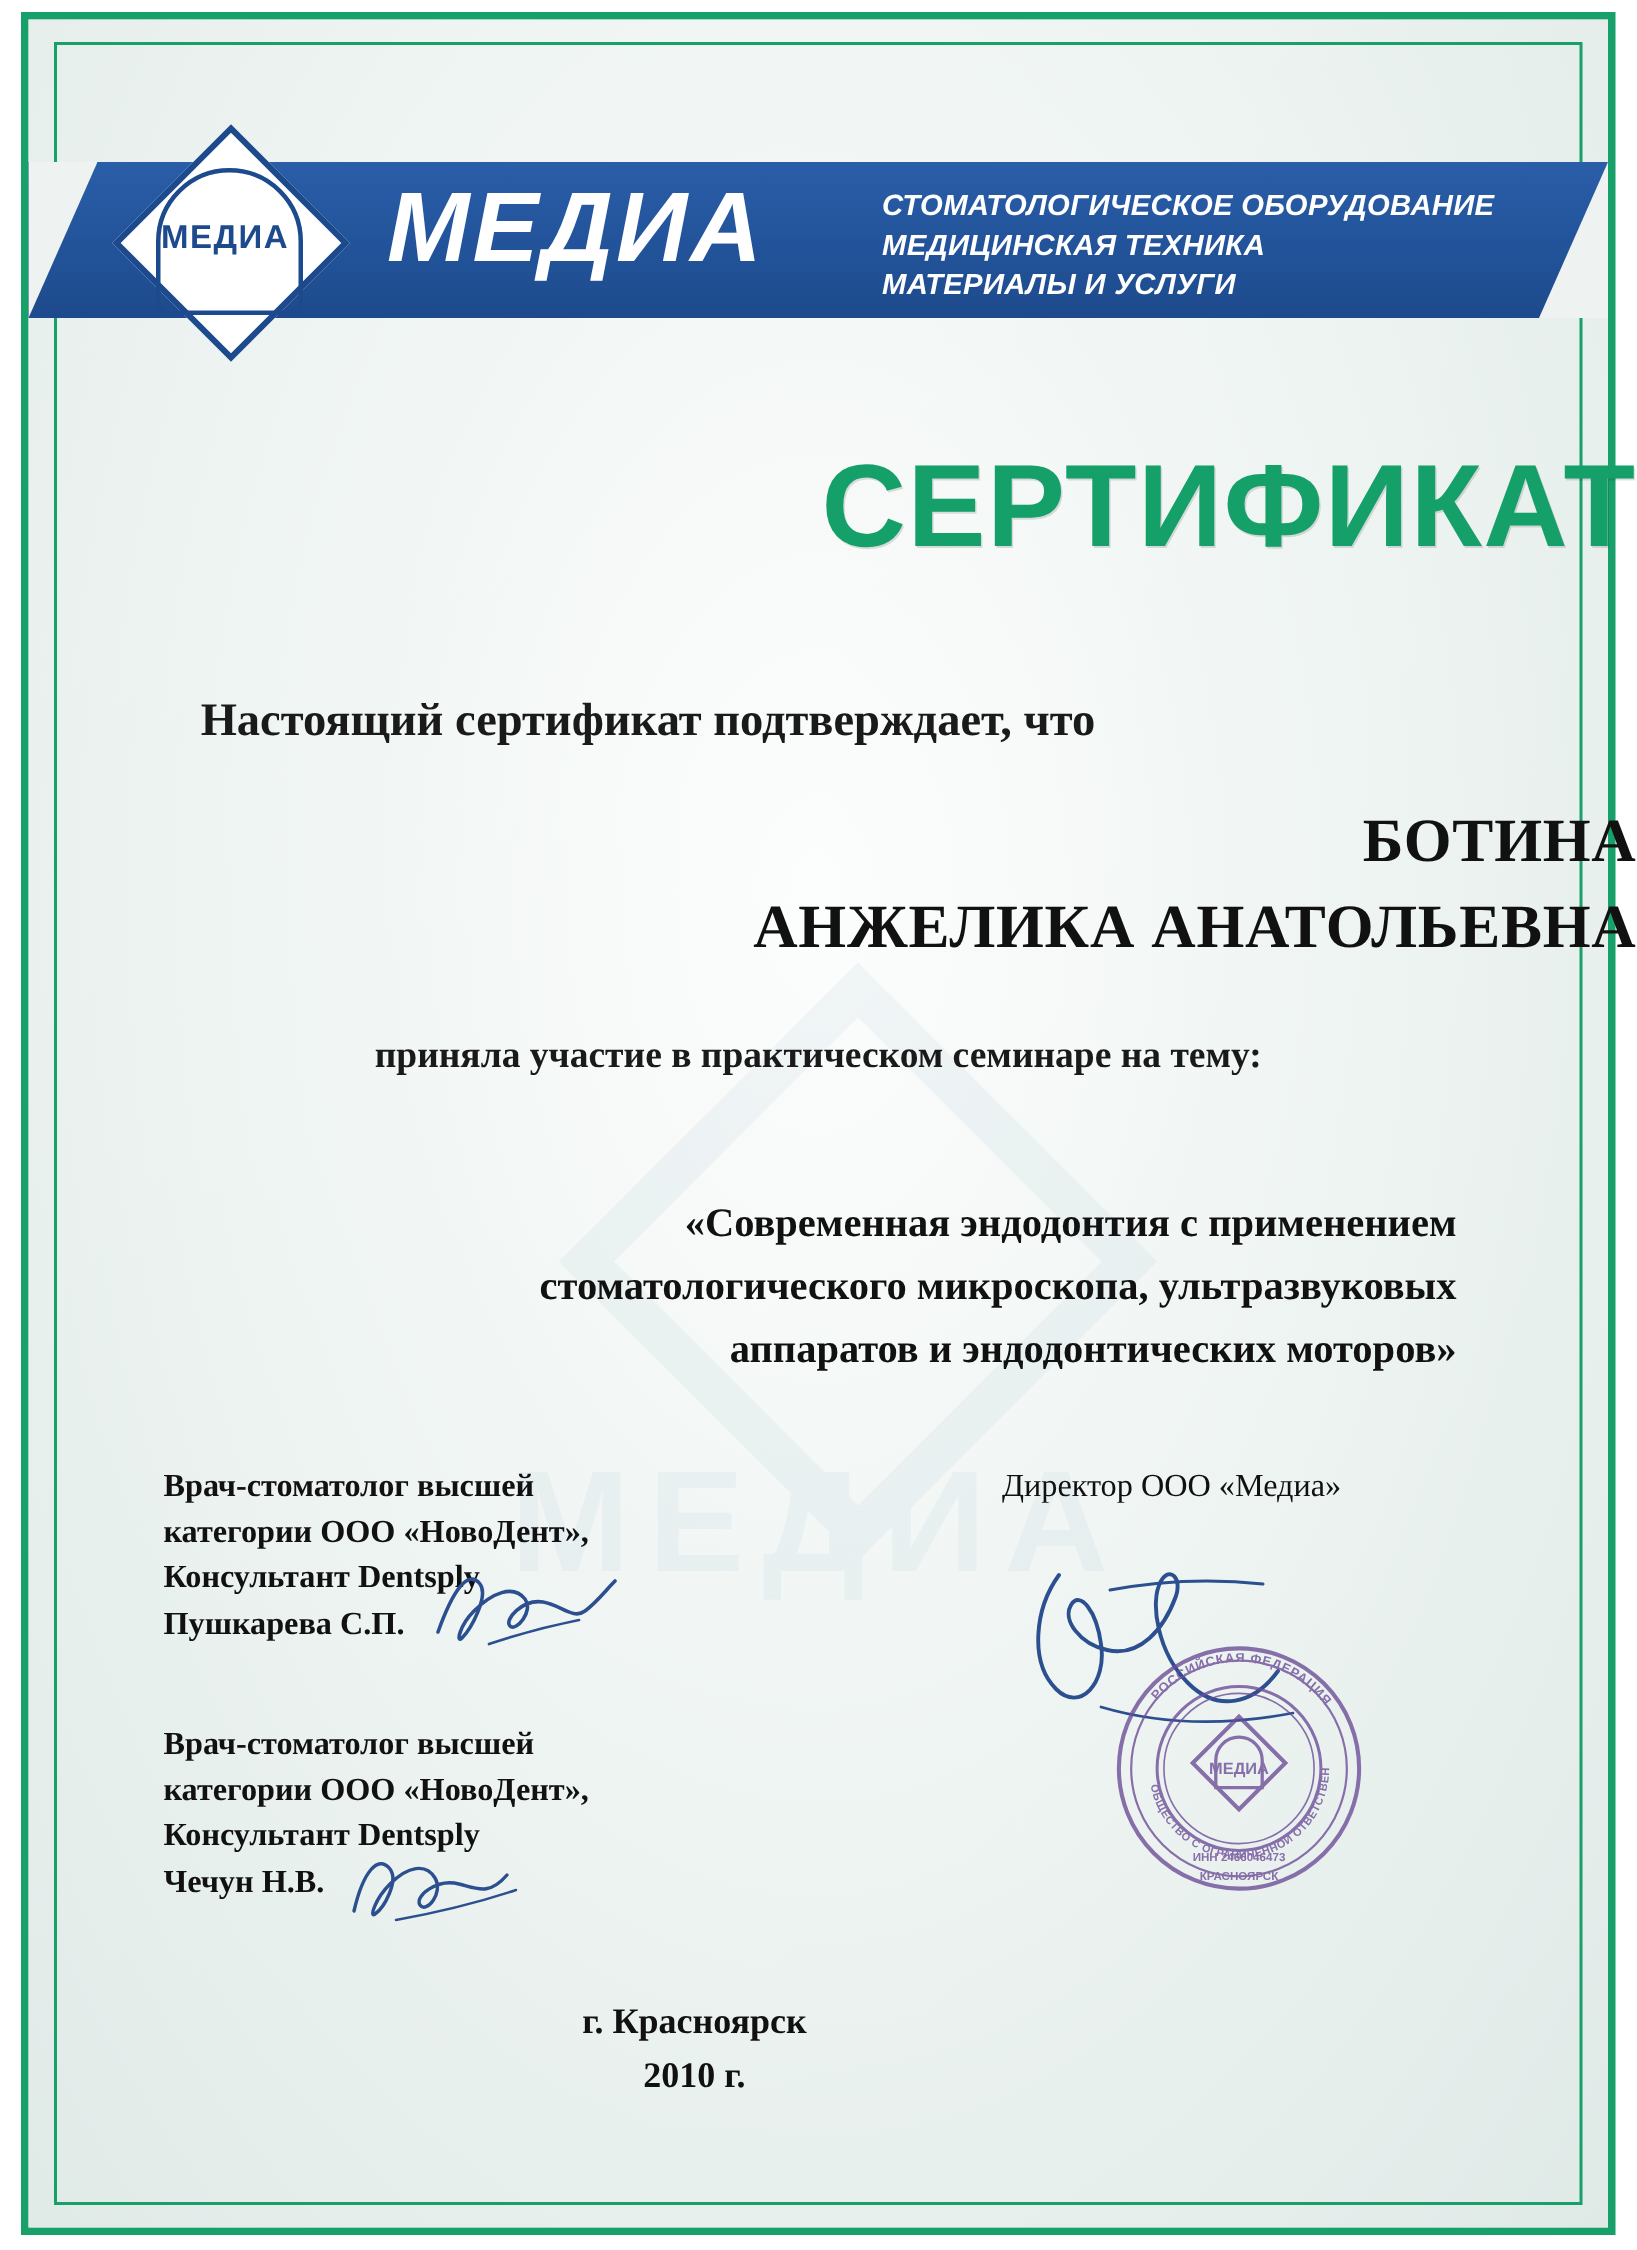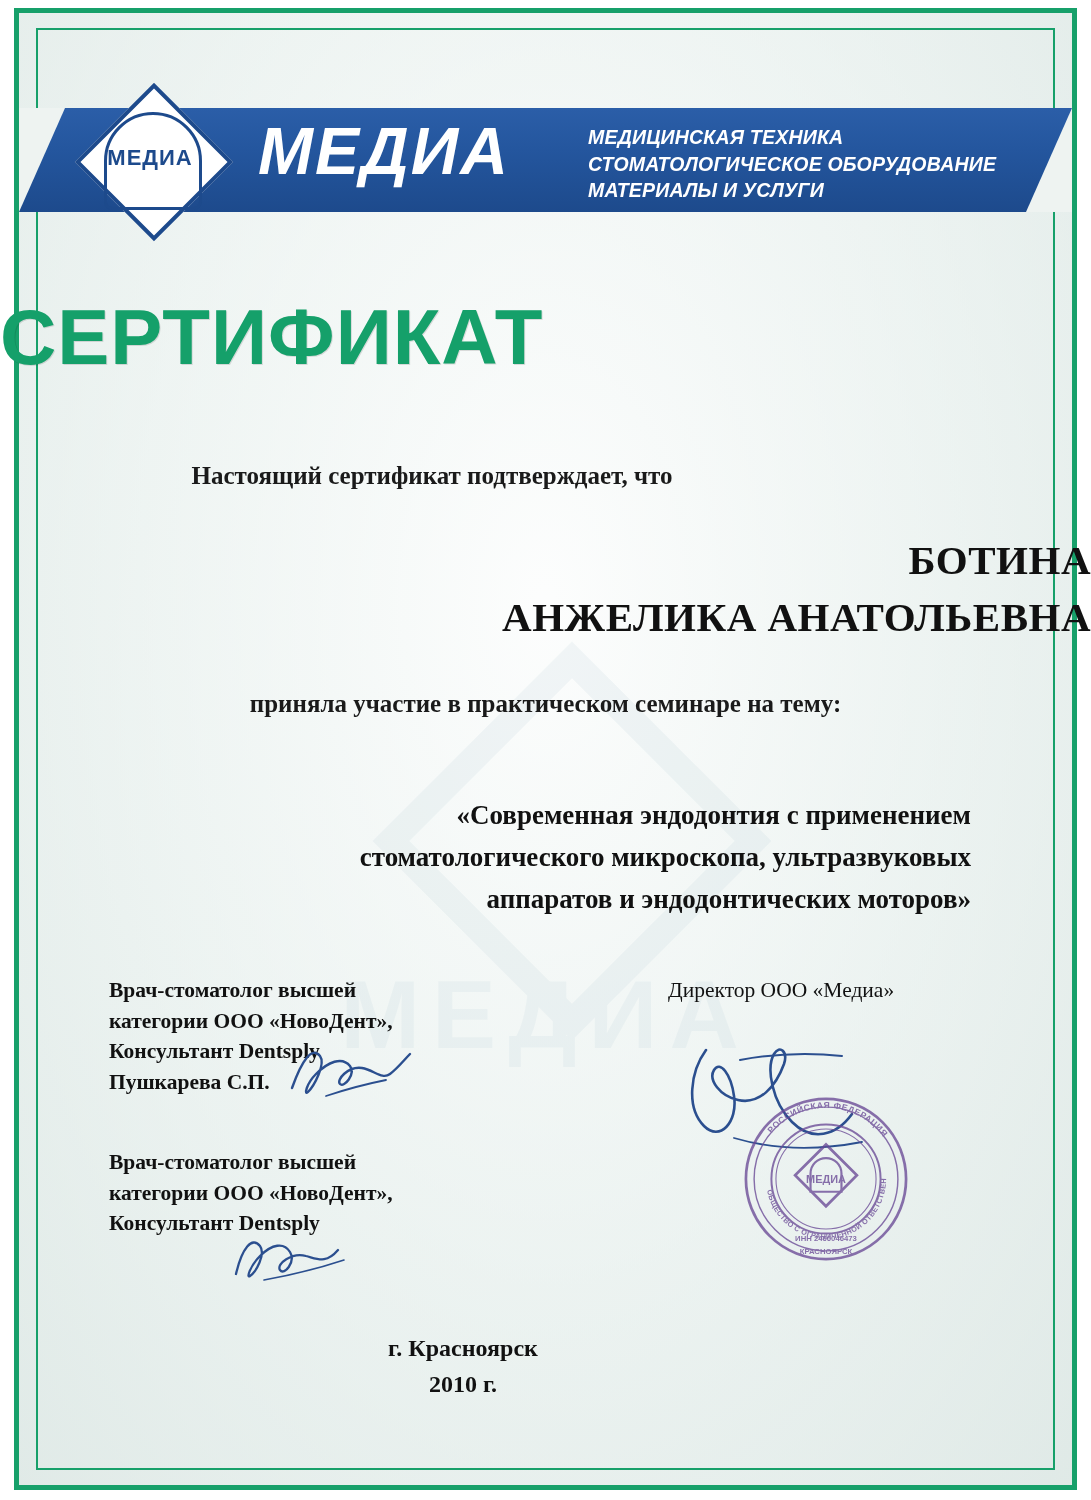--- a/index.html
+++ b/index.html
@@ -199,38 +199,38 @@
     line-height: 1.36;
     letter-spacing: 0.2px;
   }
 
   
   .cert-title {
     position: absolute;
     left: 0;
     top: 292px;
     width: 1091px;
-    text-align: left;
+    text-align: right;
     font-family: "Liberation Sans", sans-serif;
     font-weight: bold;
     font-size: 78px;
     letter-spacing: 1px;
     color: #15a06a;
     text-shadow: 1px 1px 0 rgba(0,0,0,0.12);
   }
 
   .subtitle {
     position: absolute;
     left: 0;
     top: 462px;
     width: 864px;
     text-align: center;
     font-family: "Liberation Serif", serif;
     font-weight: bold;
-    font-size: 25px;
+    font-size: 31px;
     color: #1a1a1a;
   }
 
   .recipient {
     position: absolute;
     left: 0;
     top: 532px;
     width: 1091px;
     text-align: right;
     font-family: "Liberation Serif", serif;
@@ -346,22 +346,22 @@
 
   <div class="logo-box">
     <div class="logo-diamond"></div>
     <div class="logo-inner-arc"></div>
     <div class="logo-text">МЕДИА</div>
   </div>
 
   <div class="brand-name">МЕДИА</div>
 
   <div class="brand-taglines">
+    <div>СТОМАТОЛОГИЧЕСКОЕ ОБОРУДОВАНИЕ</div>
     <div>МЕДИЦИНСКАЯ ТЕХНИКА</div>
-    <div>СТОМАТОЛОГИЧЕСКОЕ ОБОРУДОВАНИЕ</div>
     <div>МАТЕРИАЛЫ И УСЛУГИ</div>
   </div>
 
   <div class="cert-title">СЕРТИФИКАТ</div>
 
   <div class="subtitle">Настоящий сертификат подтверждает, что</div>
 
   <div class="recipient">
     <div>БОТИНА</div>
     <div>АНЖЕЛИКА АНАТОЛЬЕВНА</div>
@@ -379,20 +379,21 @@
     <div class="block-1">
       <div>Врач-стоматолог высшей</div>
       <div>категории ООО «НовоДент»,</div>
       <div>Консультант Dentsply</div>
       <div>Пушкарева С.П.</div>
     </div>
     <div class="block-2">
       <div>Врач-стоматолог высшей</div>
       <div>категории ООО «НовоДент»,</div>
       <div>Консультант Dentsply</div>
+      <div>Чечун Н.В.</div>
     </div>
   </div>
 
   <div class="sig-right">
     <div>Директор ООО «Медиа»</div>
   </div>
 
   <svg class="scribble scribble-1" width="130" height="66" viewBox="0 0 130 66">
     <path d="M6,48 C16,20 26,6 34,16 C40,24 28,46 22,52 C18,56 20,44 30,34 C42,22 56,16 64,26 C70,34 58,48 54,44 C50,40 62,26 76,28 C88,30 96,40 104,34 C112,28 118,20 124,14" fill="none" stroke="#2b4f8f" stroke-width="2.4" stroke-linecap="round"></path>
     <path d="M40,56 C58,50 80,44 100,40" fill="none" stroke="#2b4f8f" stroke-width="1.8" stroke-linecap="round"></path>

